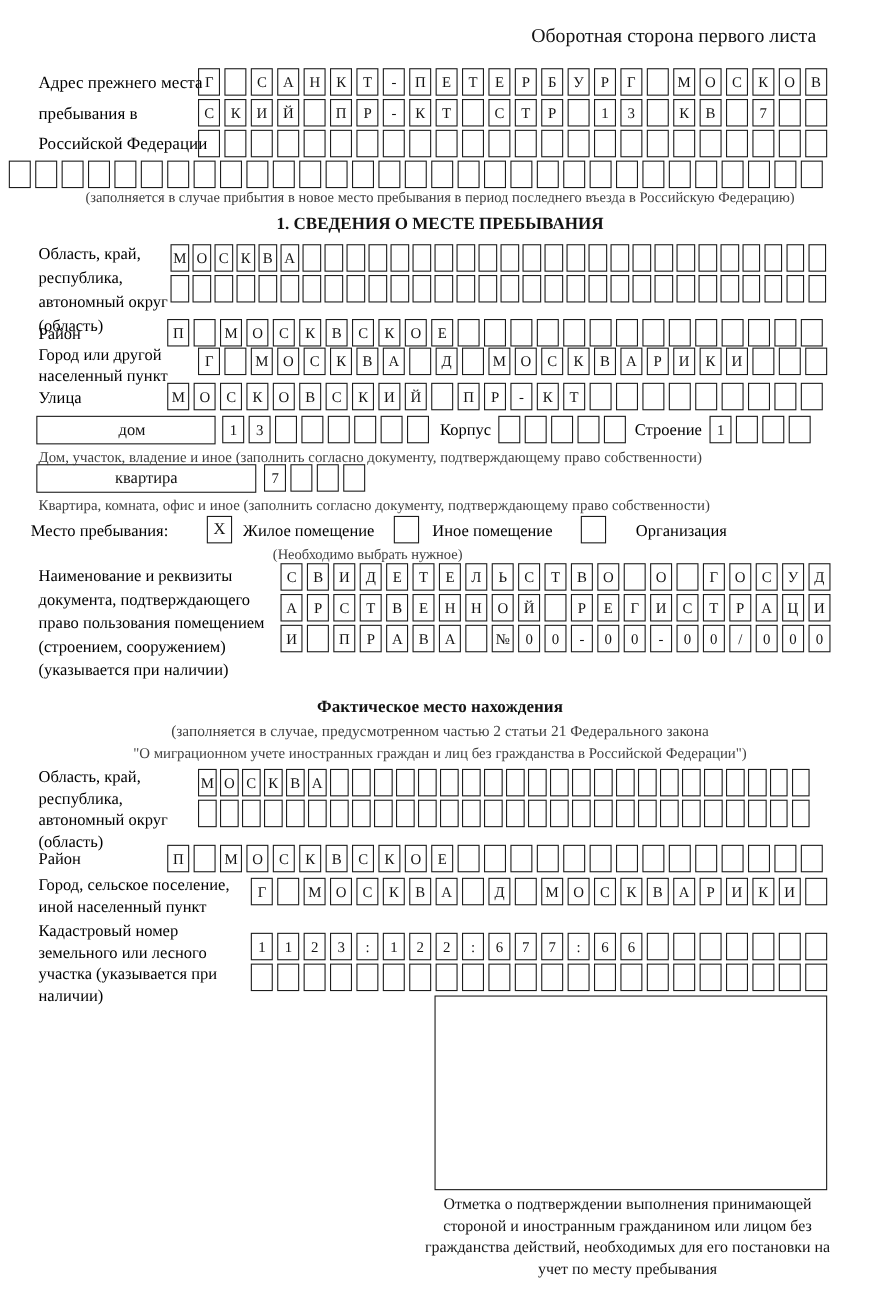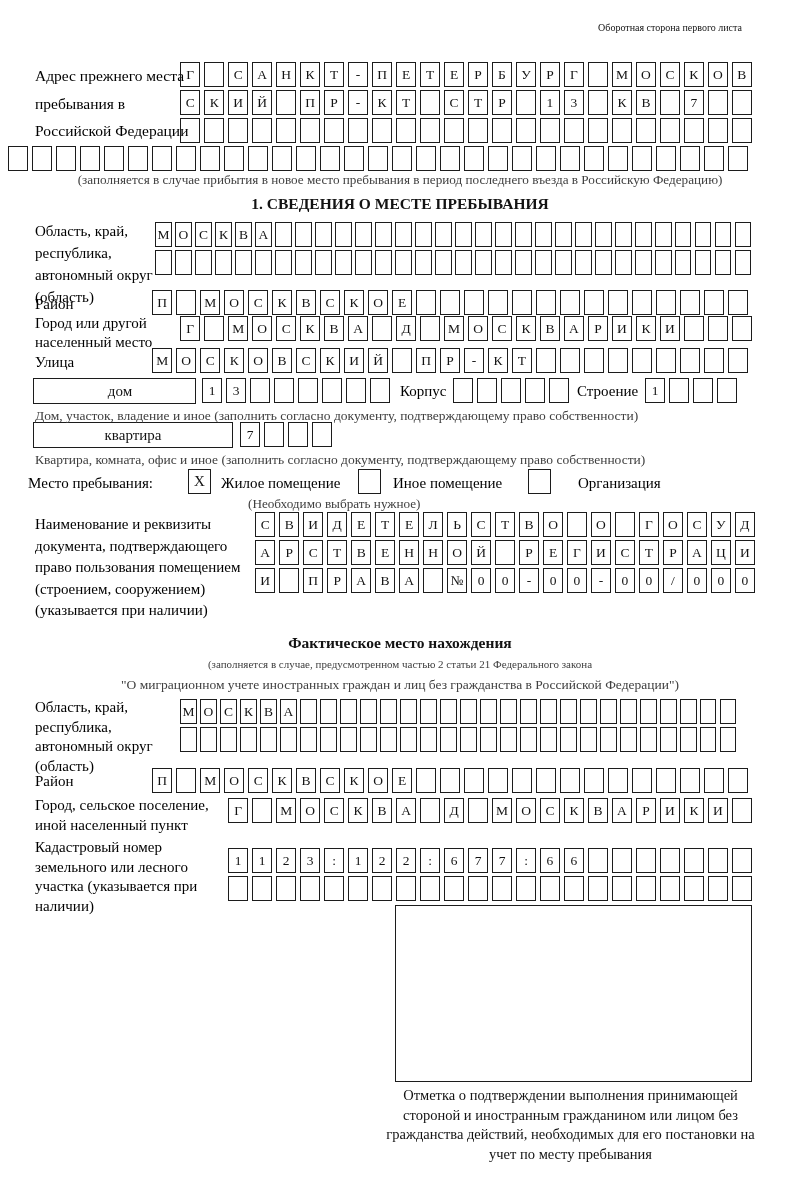--- a/index.html
+++ b/index.html
@@ -18,21 +18,21 @@
             align-items:center;justify-content:center;font-size:15px;}
   .checkbox{box-sizing:border-box;width:23px;height:25px;border:1.7px solid #1c1c1c;
             display:flex;align-items:center;justify-content:center;font-size:15px;}
   .stampbox{box-sizing:border-box;border:1.7px solid #1c1c1c;background:#fff;}
 </style>
 </head>
 <body>
 
 <div class="page">
 
-  <div class="abs" style="right:58px;top:22px;font-size:10px;margin-left:16px;">Оборотная сторона первого листа</div>
+  <div class="abs" style="right:58px;top:22px;font-size:18px;margin-left:16px;">Оборотная сторона первого листа</div>
 
   <div class="abs lbl" style="left:35px;top:62px;width:160px;font-size:15.5px;line-height:27.5px;">Адрес прежнего места пребывания в Российской Федерации</div>
   <div class="abs cells" style="left:180px;top:62px;">
       <span class="cell">Г</span>
       <span class="cell"></span>
       <span class="cell">С</span>
       <span class="cell">А</span>
       <span class="cell">Н</span>
       <span class="cell">К</span>
       <span class="cell">Т</span>
@@ -231,21 +231,21 @@
       <span class="cell"></span>
       <span class="cell"></span>
       <span class="cell"></span>
       <span class="cell"></span>
       <span class="cell"></span>
       <span class="cell"></span>
       <span class="cell"></span>
       <span class="cell"></span>
     </div>
 
-  <div class="abs lbl" style="left:35px;top:314px;width:150px;line-height:19px;">Город или другой населенный место</div>
+  <div class="abs lbl" style="left:35px;top:314px;width:150px;line-height:19px;">Город или другой населенный пункт</div>
   <div class="abs cells" style="left:180px;top:316px;">
       <span class="cell">Г</span>
       <span class="cell"></span>
       <span class="cell">М</span>
       <span class="cell">О</span>
       <span class="cell">С</span>
       <span class="cell">К</span>
       <span class="cell">В</span>
       <span class="cell">А</span>
       <span class="cell"></span>
@@ -406,21 +406,21 @@
       <span class="cell">-</span>
       <span class="cell">0</span>
       <span class="cell">0</span>
       <span class="cell">/</span>
       <span class="cell">0</span>
       <span class="cell">0</span>
       <span class="cell">0</span>
     </div>
 
   <div class="abs center bold" style="top:634px;font-size:15.5px;">Фактическое место нахождения</div>
-  <div class="abs note center" style="top:658px;font-size:11px;">(заполняется в случае, предусмотренном частью 2 статьи 21 Федерального закона</div>
+  <div class="abs note center" style="top:658px;font-size:14px;">(заполняется в случае, предусмотренном частью 2 статьи 21 Федерального закона</div>
   <div class="abs note center" style="top:677px;font-size:13.5px;">"О миграционном учете иностранных граждан и лиц без гражданства в Российской Федерации")</div>
 
   <div class="abs lbl" style="left:35px;top:698px;width:140px;line-height:19.5px;">Область, край, республика, автономный округ (область)</div>
   <div class="abs cells small" style="left:180px;top:699px;">
       <span class="cell">М</span>
       <span class="cell">О</span>
       <span class="cell">С</span>
       <span class="cell">К</span>
       <span class="cell">В</span>
       <span class="cell">А</span>

